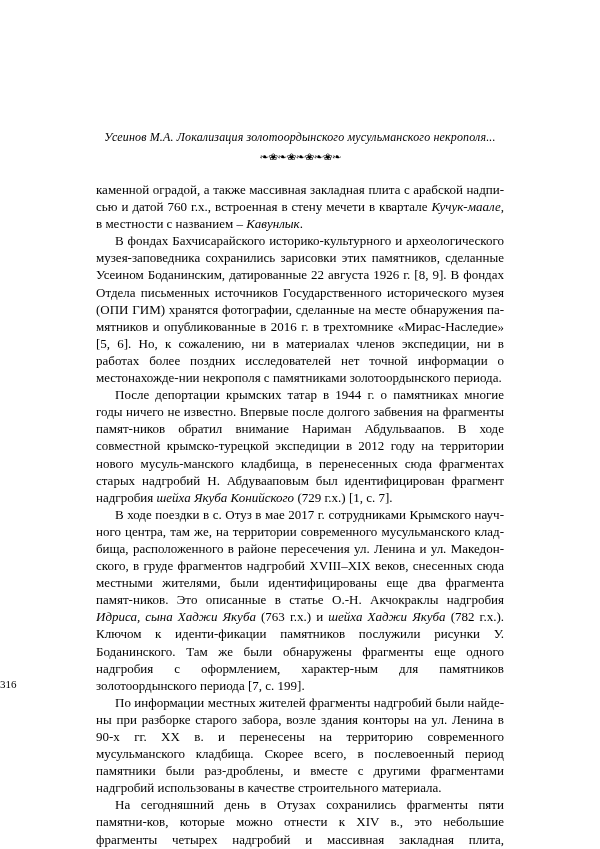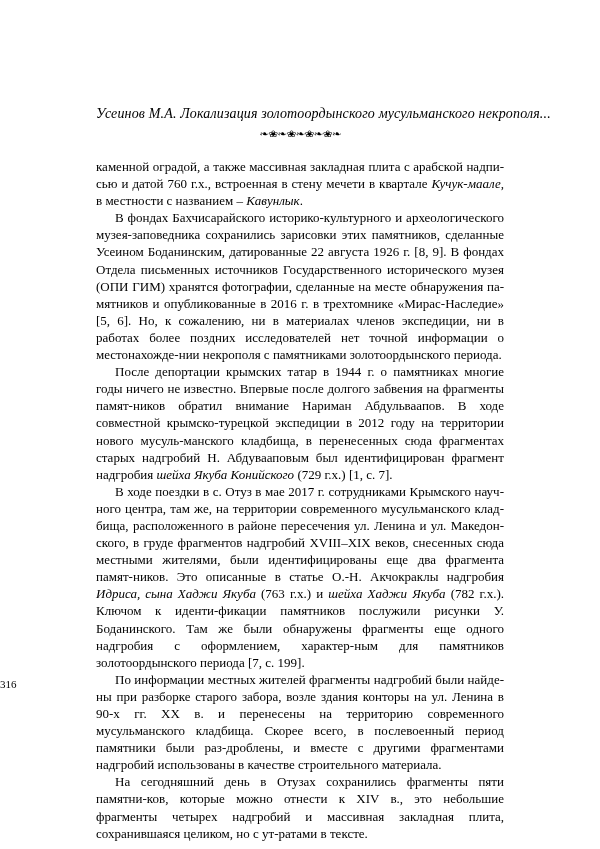--- a/index.html
+++ b/index.html
@@ -20,25 +20,27 @@
     box-sizing: border-box;
     padding: 0;
   }
   .content {
     position: absolute;
     left: 96px;
     top: 106px;
     width: 408px;
   }
   .running-head {
-    font-size: 14px;
+    font-size: 12px;
     font-style: italic;
+    text-align: center;
     letter-spacing: 0.15px;
     color: #000;
     white-space: nowrap;
+    margin-top: 24px;
   }
   .ornament {
     text-align: center;
     font-size: 12px;
     line-height: 1;
     margin-top: 6px;
     letter-spacing: -1px;
     color: #000;
     font-family: "DejaVu Sans", sans-serif;
   }

